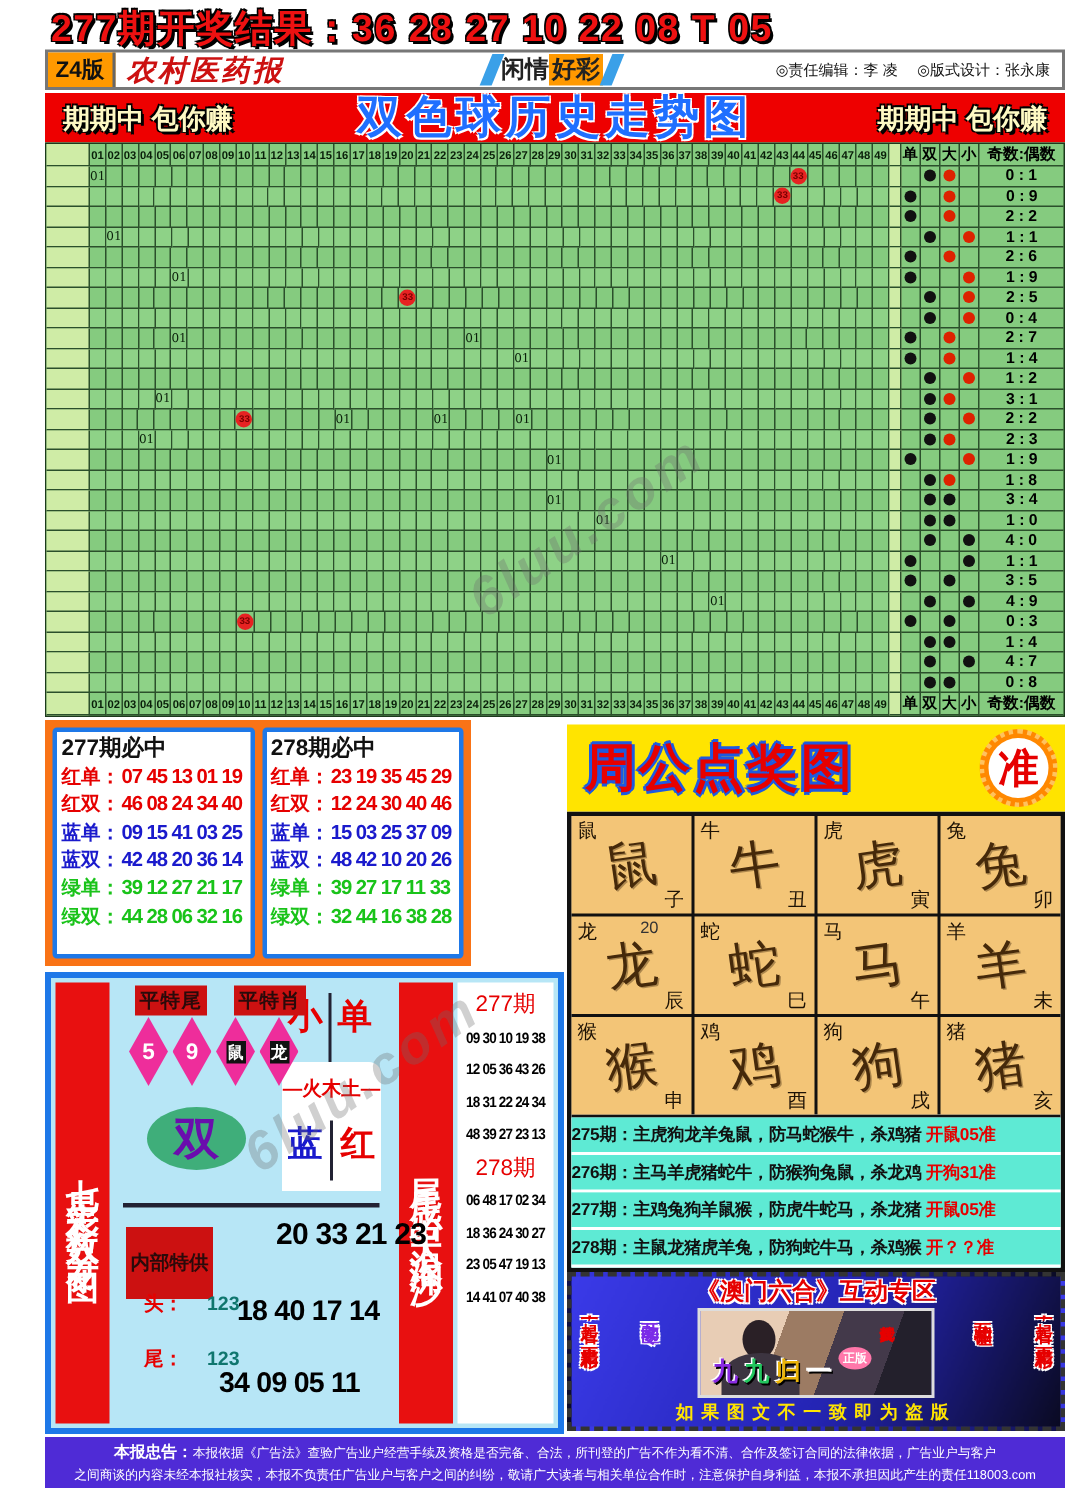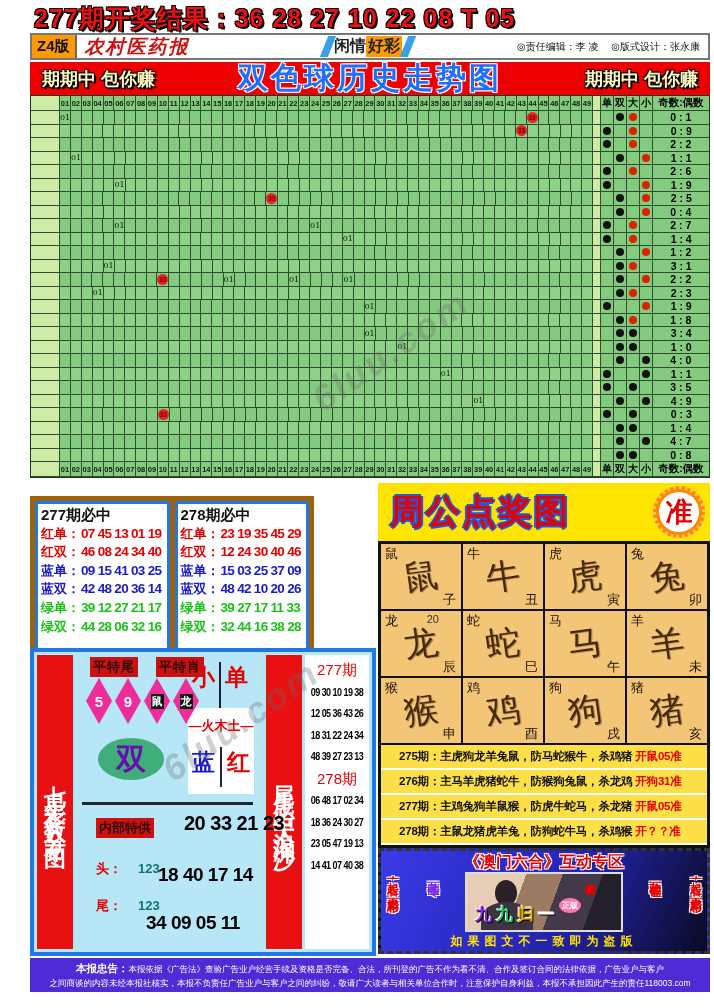--- a/index.html
+++ b/index.html
@@ -51,21 +51,21 @@
   .c-lab{font-weight:700;font-family:"Liberation Sans",sans-serif;}
   .mark01{font-size:8px;}
   .mark33{width:11px;height:11px;border-radius:50%;background:#e62222;color:#7a0000;font-size:6.5px;
           font-weight:700;display:flex;align-items:center;justify-content:center;
           font-family:"Liberation Sans",sans-serif;}
   .dot{width:8px;height:8px;border-radius:50%;display:inline-block;}
   .dot.black{background:#111;}
   .dot.red{background:#dd2200;}
 
   
-  .picks{position:absolute;left:30px;top:496px;width:284px;height:164px;background:#a16207;
+  .picks{position:absolute;left:30px;top:480px;width:284px;height:164px;background:#f97316;
          padding:5px;display:flex;gap:5px;}
   .pick-box{flex:1;background:#fff;border:3px solid #1e78e8;border-radius:3px;padding:1px 3px;overflow:hidden;}
   .pick-title{font-weight:900;font-size:15px;color:#111;line-height:1.3;}
   .pick-row{display:flex;align-items:baseline;font-weight:900;line-height:1.38;white-space:nowrap;}
   .pick-label{font-size:13px;}
   .pick-nums{font-size:13.5px;letter-spacing:-0.7px;margin-left:1px;}
   .pc-red{color:#e60000;} .pc-blue{color:#1a1acc;} .pc-green{color:#19c319;}
 
   
   .zhougong{position:absolute;left:378px;top:483px;width:332px;}
@@ -78,21 +78,21 @@
   .zg-body{border:3px solid #111;}
   .zg-grid{display:grid;grid-template-columns:repeat(4,1fr);background:#111;gap:2px;}
   .zg-cell{background:#f3c577;height:65px;position:relative;}
   .zg-animal{position:absolute;left:4px;top:1px;font-size:13px;color:#1d1205;font-family:"DejaVu Serif",serif;}
   .zg-art{position:absolute;inset:0;display:flex;align-items:center;justify-content:center;
           font-size:34px;color:#45290a;font-family:"DejaVu Serif",serif;transform:rotate(-8deg);
           text-shadow:1px 1px 0 rgba(40,20,0,.35);}
   .zg-branch{position:absolute;right:5px;bottom:0;font-size:13px;color:#1d1205;font-family:"DejaVu Serif",serif;}
   .zg-note{position:absolute;right:22px;top:2px;font-size:11px;color:#333;font-family:"Liberation Sans",sans-serif;}
   .zg-lines{border-top:2px solid #111;background:#fff;}
-  .zg-line{background:#fde047;font-size:11.5px;font-weight:700;padding:4px 18px;border-bottom:2px solid #fff;
+  .zg-line{background:#5eead4;font-size:11.5px;font-weight:700;padding:4px 0;border-bottom:2px solid #fff;
            white-space:nowrap;letter-spacing:-0.2px;}
   .zg-period{color:#111;} .zg-text{color:#111;} .zg-result{color:#e60000;margin-left:3px;}
 
   
   .bl{position:absolute;left:30px;top:648px;width:346px;height:308px;border:4px solid #1e78e8;
       background:#b7e6f6;display:flex;}
   .vbar{writing-mode:vertical-rl;text-orientation:upright;background:#e81010;color:#fff;font-weight:900;
         font-size:22px;display:flex;align-items:center;justify-content:center;letter-spacing:9px;
         width:36px;margin:3px;padding-top:4px;}
   .bl-main{flex:1;position:relative;}
@@ -107,22 +107,22 @@
   .xiaodan{left:116px;top:10px;font-size:23px;color:#e60000;}
   .wbox{position:absolute;left:112px;top:56px;width:66px;height:86px;background:#fff;border-radius:8px 8px 0 0;}
   .wuxing-line{color:#e60000;font-weight:900;font-size:13px;text-align:center;margin-top:9px;white-space:nowrap;}
   .lanhong{display:flex;justify-content:center;align-items:flex-start;font-size:23px;font-weight:900;margin-top:12px;}
   .lanhong .vline{width:2px;background:#223;height:40px;margin:0 5px;}
   .lan{color:#1a1acc;} .hong{color:#e60000;}
   .shuang{position:absolute;left:22px;top:86px;width:66px;height:42px;background:#3fae7a;border-radius:50%;
           display:flex;align-items:center;justify-content:center;}
   .shuang span{color:#6a0dad;font-size:30px;font-weight:900;}
   .divline{position:absolute;left:6px;right:10px;top:150px;border-top:3px solid #223;}
-  .special-label{position:absolute;left:20px;top:166px;background:#cc1111;color:#2a0a0a;font-weight:900;
-                 font-size:13px;padding:1px 3px;}
+  .special-label{position:absolute;left:8px;top:166px;background:#cc1111;color:#2a0a0a;font-weight:900;
+                 font-size:13px;padding:15px 3px;}
   .special-nums{position:absolute;left:80px;top:160px;font-weight:900;font-size:20px;color:#000;
                 letter-spacing:-0.5px;white-space:nowrap;margin-left:28px;}
   .ht-row{position:absolute;font-weight:900;font-size:13px;}
   .ht-label{color:#e60000;} .ht-val{color:#0f766e;margin-left:16px;}
   .nums-big{position:absolute;font-weight:900;font-size:19px;color:#000;letter-spacing:-0.5px;white-space:nowrap;}
 
   
   .tailcol{width:64px;background:#fff;margin:3px 3px 3px 0;text-align:center;padding-top:4px;}
   .tail-title{color:#e60000;font-weight:400;font-size:15px;line-height:1.5;}
   .tail-num{font-weight:900;font-size:10px;letter-spacing:-0.6px;line-height:2.15;color:#000;

